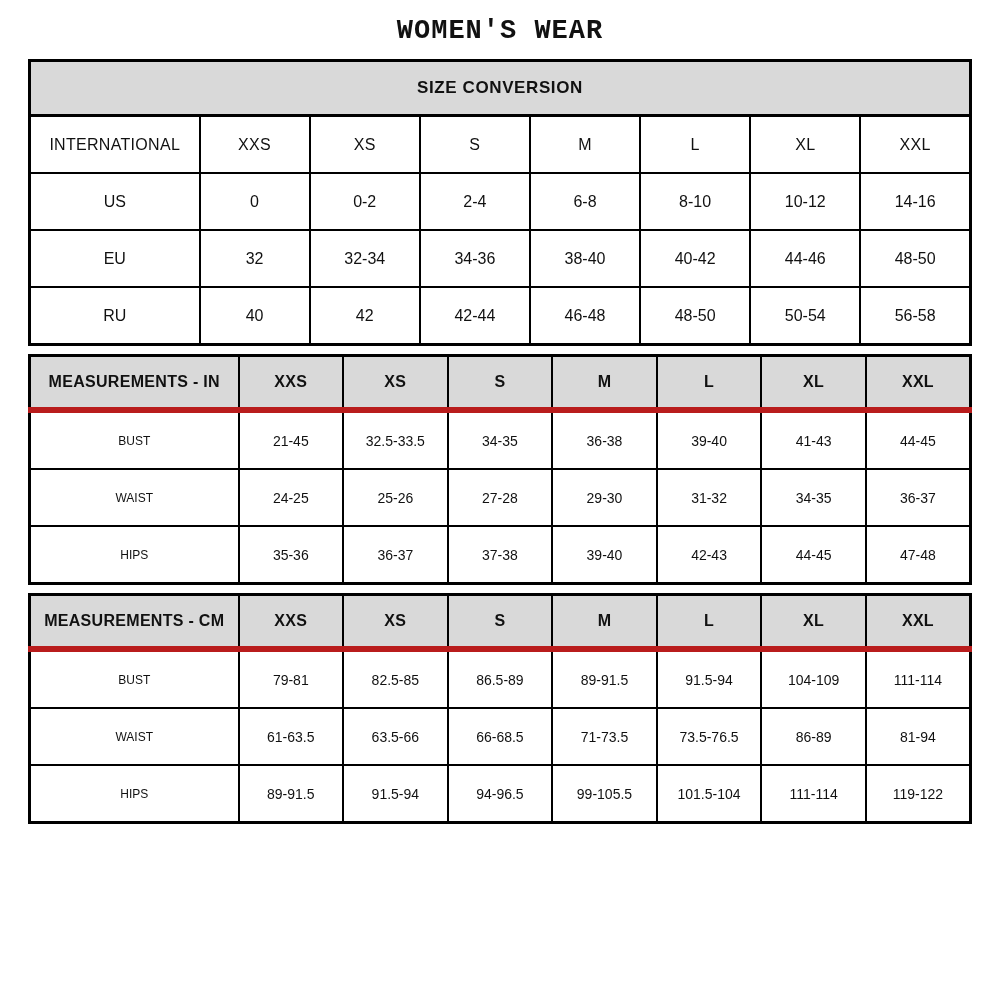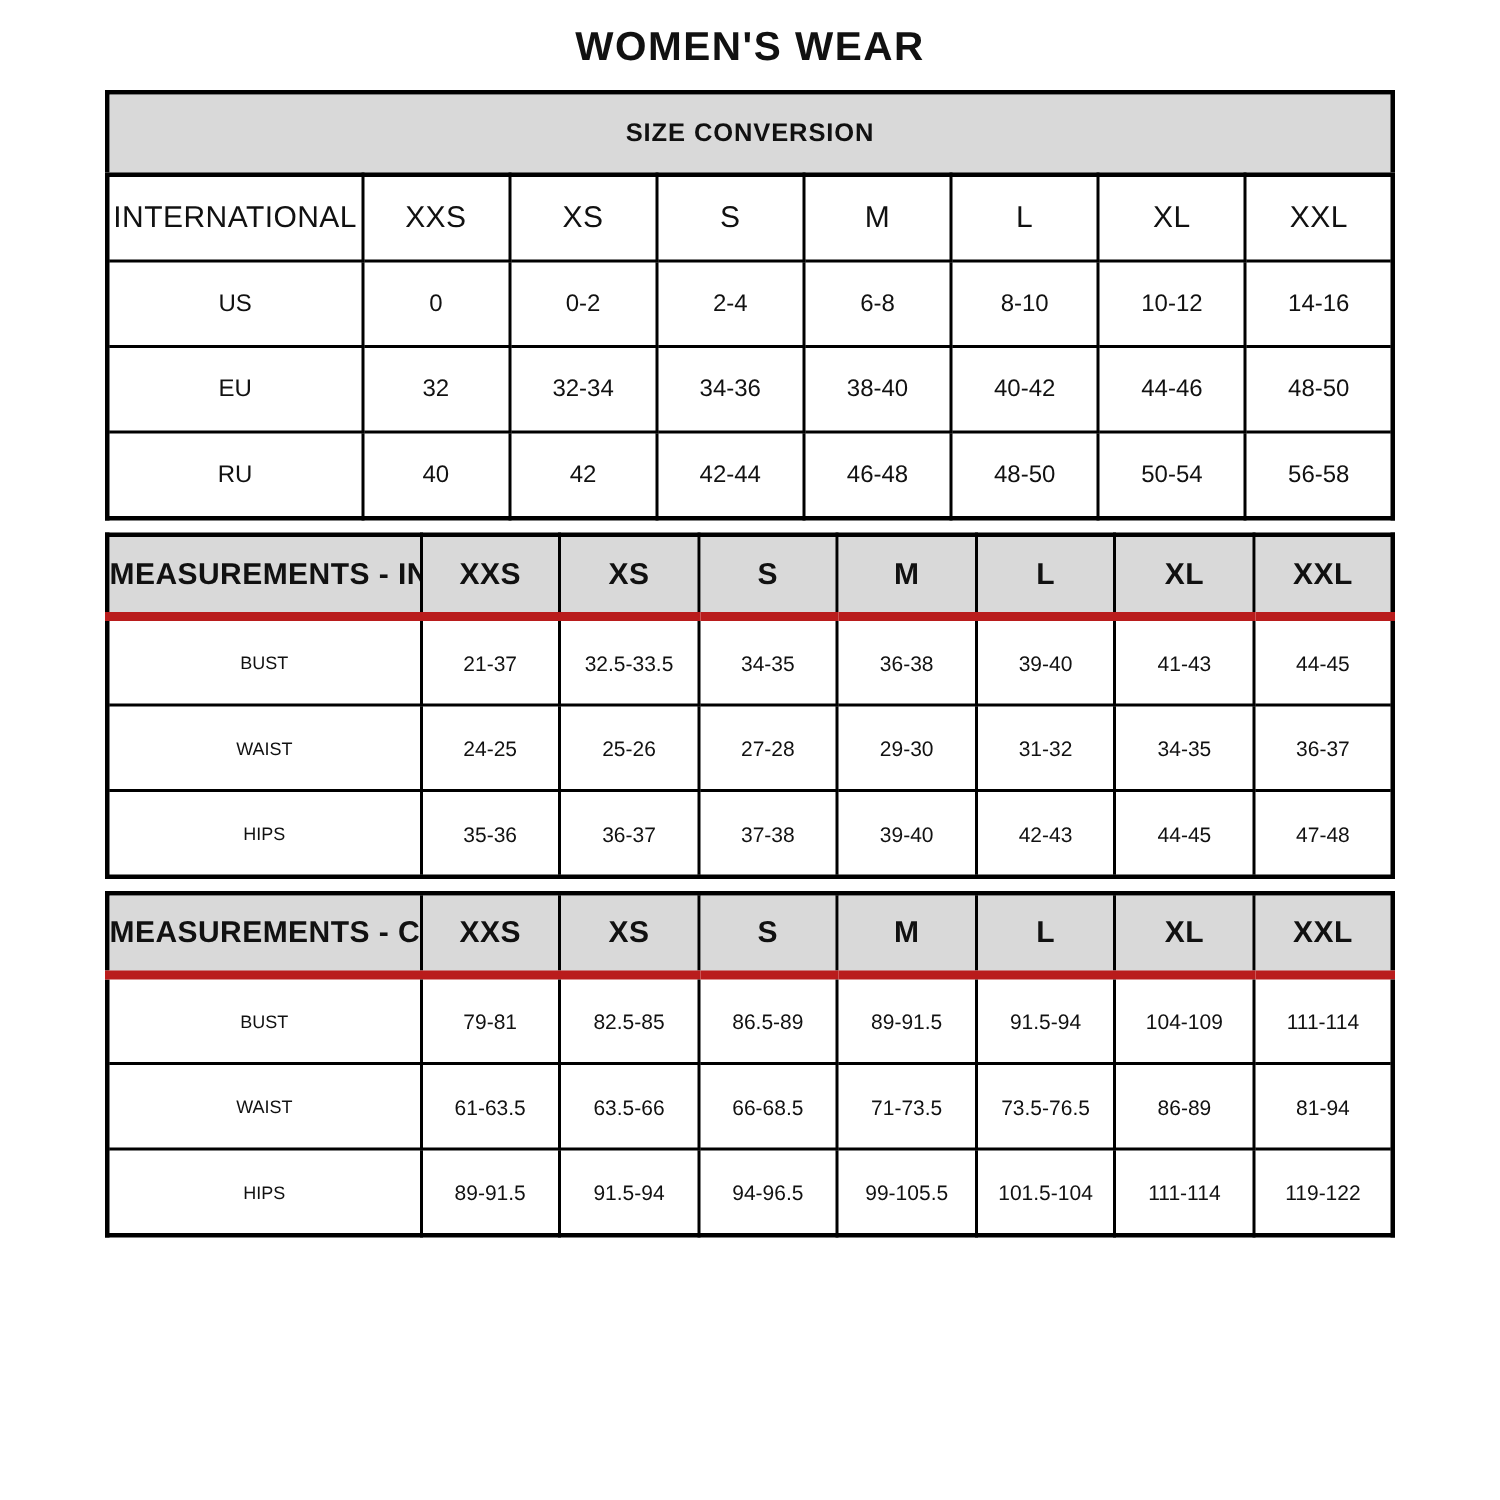--- a/index.html
+++ b/index.html
@@ -13,23 +13,24 @@
     font-family: "Liberation Sans", sans-serif;
     color: #111111;
     overflow: hidden;
   }
   h1.page-title {
     text-align: center;
     font-size: 27px;
     font-weight: 700;
     letter-spacing: 1px;
     margin: 16px 0 13px 0;
+    font-family: Liberation Mono, monospace;
   }
   table.tbl {
-    width: 860px;
+    width: 944px;
     margin: 0 auto 8px auto;
     border-collapse: collapse;
     table-layout: fixed;
     border: 3px solid #000000;
   }
   .tbl th, .tbl td {
     border: 2px solid #000000;
     text-align: center;
     vertical-align: middle;
     padding: 0;
@@ -41,21 +42,21 @@
     background: #d9d9d9;
     height: 52px;
     font-size: 17px;
     font-weight: 700;
     letter-spacing: 0.6px;
     border-bottom: 3px solid #000000;
   }
   
   .header-row th {
     height: 55px;
-    font-size: 20px;
+    font-size: 16px;
     font-weight: 400;
     letter-spacing: 0.3px;
   }
   .header-row.gray th {
     background: #d9d9d9;
     font-weight: 700;
     height: 50px;
     border-bottom: 6px solid #b91c1c;
   }
   
@@ -136,21 +137,21 @@
           <th>XXS</th>
           <th>XS</th>
           <th>S</th>
           <th>M</th>
           <th>L</th>
           <th>XL</th>
           <th>XXL</th>
         </tr>
         <tr>
           <td>BUST</td>
-          <td>21-37</td>
+          <td>21-45</td>
           <td>32.5-33.5</td>
           <td>34-35</td>
           <td>36-38</td>
           <td>39-40</td>
           <td>41-43</td>
           <td>44-45</td>
         </tr>
         <tr>
           <td>WAIST</td>
           <td>24-25</td>

